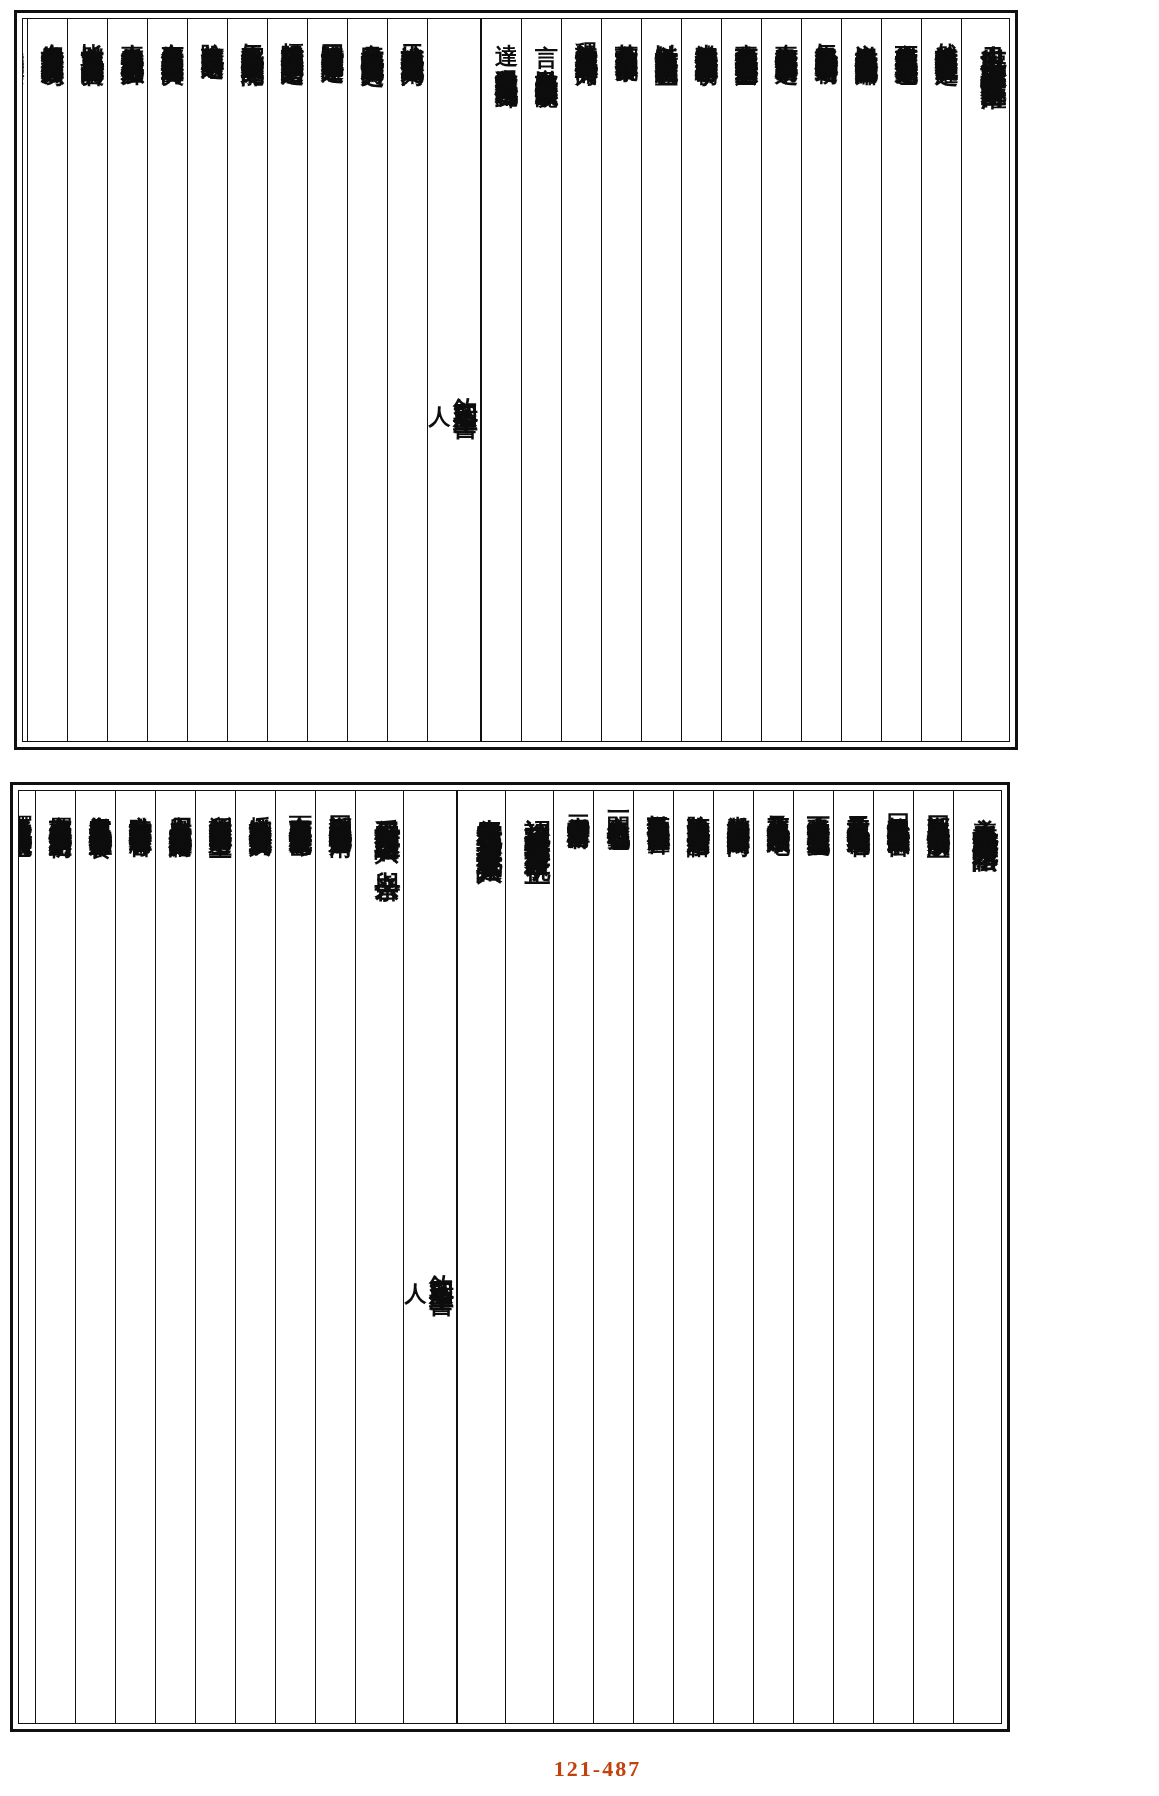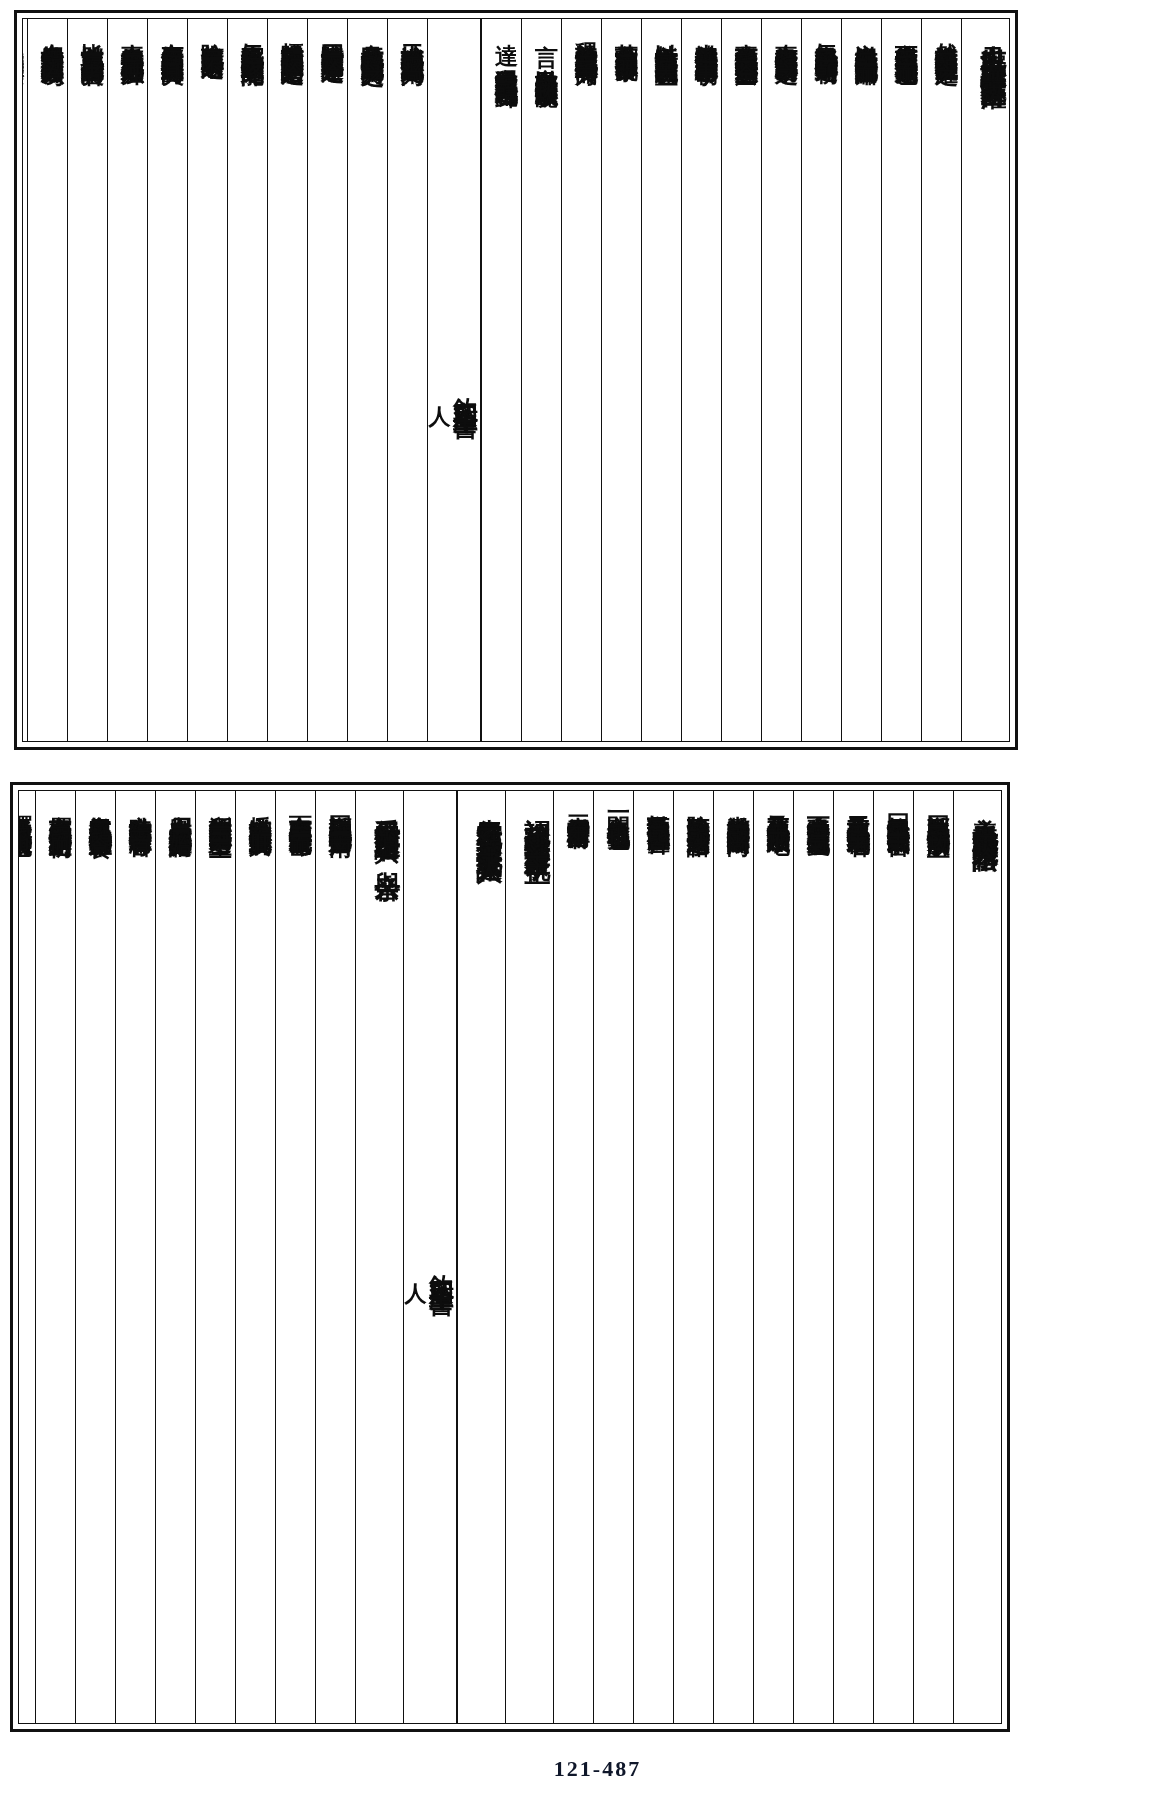--- a/index.html
+++ b/index.html
@@ -104,21 +104,21 @@
   .footer-num {
     position: absolute;
     left: 0;
     right: 0;
     bottom: 14px;
     text-align: center;
     font-size: 22px;
     letter-spacing: 2px;
     font-family: "Liberation Serif", serif;
     font-weight: 700;
-    color: #0f172a;
+    color: #c2410c;
     padding-left: 36px;
   }
 
   
   #block-top {
     left: 14px;
     top: 10px;
     width: 1004px;
     height: 740px;
   }

